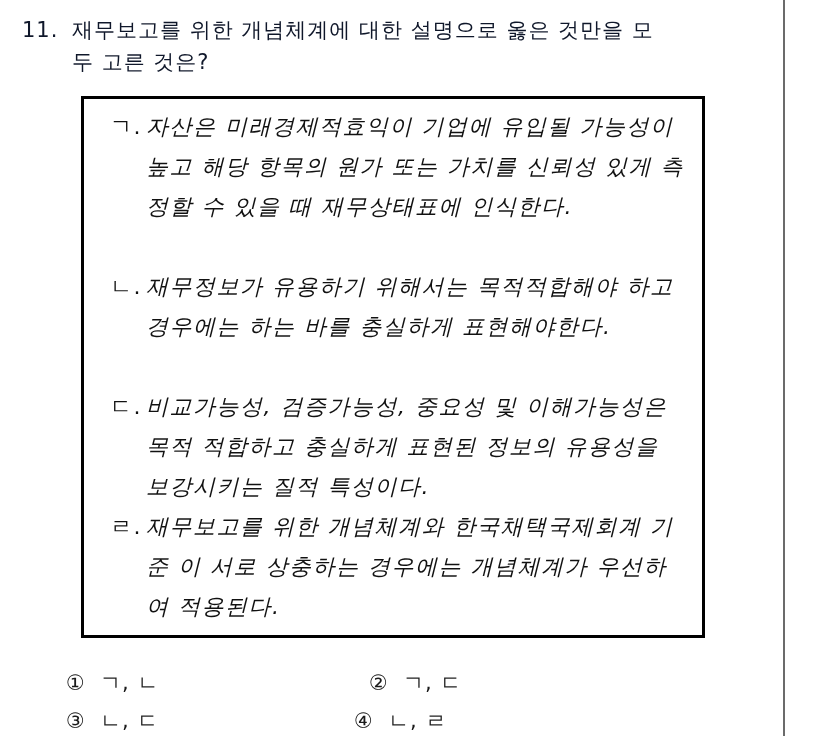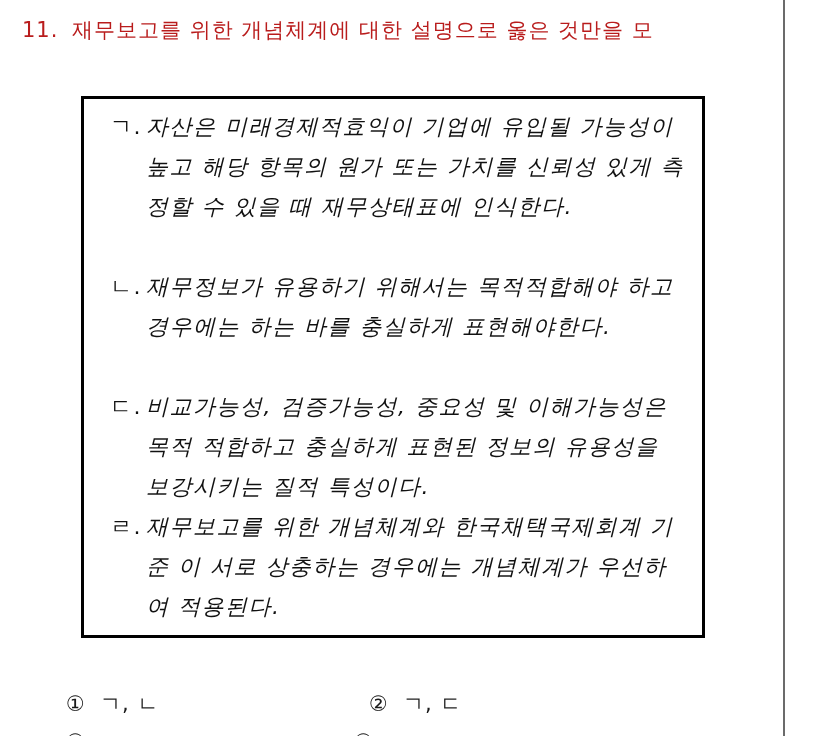--- a/index.html
+++ b/index.html
@@ -23,21 +23,21 @@
       height: 736px;
       background: #6b6b6b;
     }
     .question {
       position: absolute;
       left: 22px;
       top: 14px;
       width: 760px;
       font-size: 21px;
       line-height: 32px;
-      color: #b91c1c;
+      color: #0f172a;
       letter-spacing: 1px;
     }
     .question .num {
       display: inline-block;
       width: 50px;
     }
     .question .line2 {
       padding-left: 50px;
     }
     .box {
@@ -79,40 +79,40 @@
       top: 664px;
       width: 600px;
       font-size: 21px;
       line-height: 38px;
       color: #1a1a1a;
     }
     .choice {
       position: absolute;
       width: 280px;
       letter-spacing: 1px;
-      margin-top: 21px;
     }
     .c1 { left: 0; top: 0; }
     .c2 { left: 303px; top: 0; }
     .c3 { left: 0; top: 38px; }
     .c4 { left: 288px; top: 38px; }
     .choice .circ {
       display: inline-block;
       width: 34px;
     }
   </style>
 </head>
 <body>
 
 <div class="col-rule"></div>
 
 <div class="question">
   <div>
     <span class="num">11.</span><span>재무보고를 위한 개념체계에 대한 설명으로 옳은 것만을 모</span>
   </div>
+  <div class="line2">두 고른 것은?</div>
 </div>
 
 <div class="box">
   <div class="stmt s1">
     <span class="mark">ㄱ.</span>
     <span class="body">자산은 미래경제적효익이 기업에 유입될 가능성이 높고 해당 항목의 원가 또는 가치를 신뢰성 있게 측정할 수 있을 때 재무상태표에 인식한다.</span>
   </div>
   <div class="stmt s2">
     <span class="mark">ㄴ.</span>
     <span class="body">재무정보가 유용하기 위해서는 목적적합해야 하고 경우에는 하는 바를 충실하게 표현해야한다.</span>

